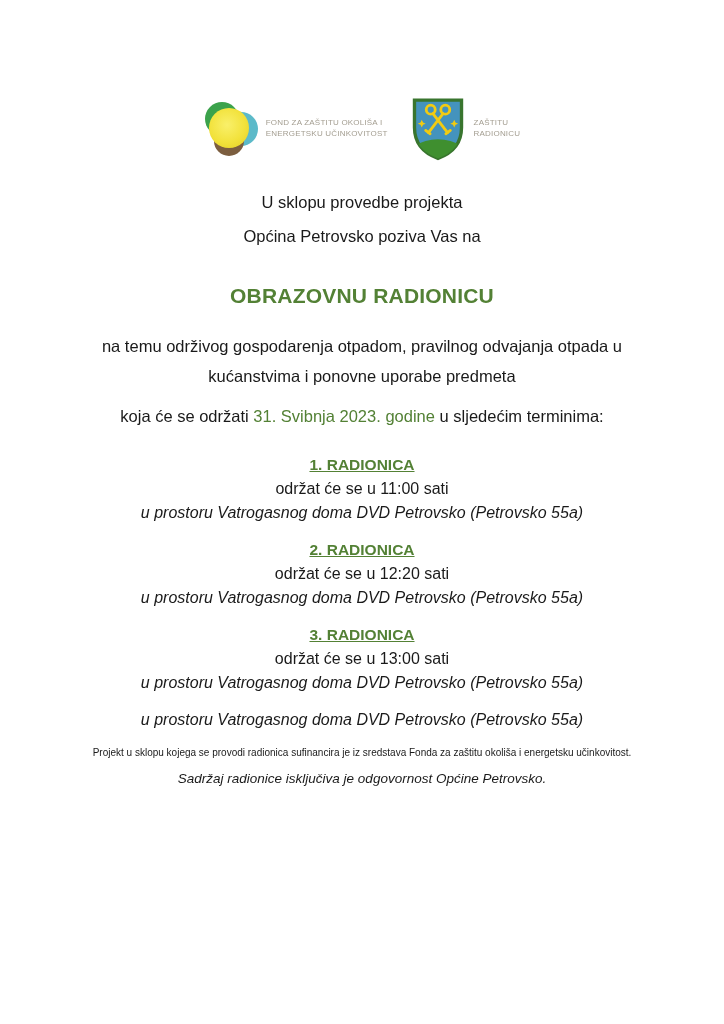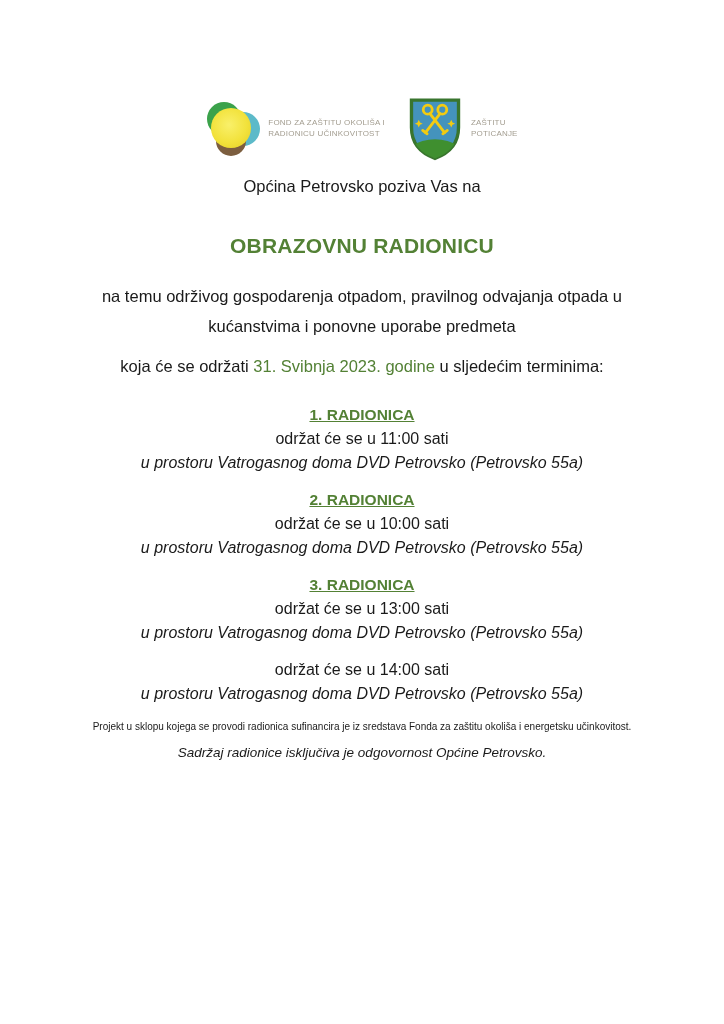--- a/index.html
+++ b/index.html
@@ -66,21 +66,21 @@
 
     <div class="logo-group">
       <div class="fond-logo">
         <div class="blob green"></div>
         <div class="blob teal"></div>
         <div class="blob brown"></div>
         <div class="blob sun"></div>
       </div>
       <div class="logo-caption">
         <div>FOND ZA ZAŠTITU OKOLIŠA I</div>
-        <div>RADIONICU UČINKOVITOST</div>
+        <div>ENERGETSKU UČINKOVITOST</div>
       </div>
     </div>
 
     <div class="logo-group">
       <svg class="coa" viewBox="0 0 100 115">
         <defs>
           <clipPath id="shieldClip">
             <path d="M8 6 H92 V55 C92 85 75 101 50 110 C25 101 8 85 8 55 Z"></path>
           </clipPath>
         </defs>
@@ -98,54 +98,54 @@
           <line x1="36" y1="66" x2="28" y2="60"></line>
         </g>
 
         <g fill="#f2cb12">
           <path d="M21 41 L23.3 46 L28 48 L23.3 50 L21 55 L18.7 50 L14 48 L18.7 46 Z"></path>
           <path d="M79 41 L81.3 46 L86 48 L81.3 50 L79 55 L76.7 50 L72 48 L76.7 46 Z"></path>
         </g>
       </svg>
       <div class="logo-caption">
         <div>ZAŠTITU</div>
-        <div>POTICANJE</div>
+        <div>RADIONICU</div>
       </div>
     </div>
 
   </div>
 
+  <div class="intro">U sklopu provedbe projekta</div>
 
 
   <div class="invite">Općina Petrovsko poziva Vas na</div>
 
   <div class="event-title">OBRAZOVNU RADIONICU</div>
 
   <div class="theme">na temu održivog gospodarenja otpadom, pravilnog odvajanja otpada u kućanstvima i ponovne uporabe predmeta</div>
 
   <div class="date-line"><span>koja će se održati </span><span class="date">31. Svibnja 2023. godine</span><span> u sljedećim terminima:</span></div>
 
   <div class="workshops">
     <div class="workshop">
       <div class="w-title">1. RADIONICA</div>
       <div class="w-time">održat će se u 11:00 sati</div>
       <div class="w-loc">u prostoru Vatrogasnog doma DVD Petrovsko (Petrovsko 55a)</div>
     </div>
     <div class="workshop">
       <div class="w-title">2. RADIONICA</div>
-      <div class="w-time">održat će se u 10:00 sati</div>
+      <div class="w-time">održat će se u 12:20 sati</div>
       <div class="w-loc">u prostoru Vatrogasnog doma DVD Petrovsko (Petrovsko 55a)</div>
     </div>
     <div class="workshop">
       <div class="w-title">3. RADIONICA</div>
       <div class="w-time">održat će se u 13:00 sati</div>
       <div class="w-loc">u prostoru Vatrogasnog doma DVD Petrovsko (Petrovsko 55a)</div>
     </div>
     <div class="workshop">
-      <div class="w-time">održat će se u 14:00 sati</div>
       <div class="w-loc">u prostoru Vatrogasnog doma DVD Petrovsko (Petrovsko 55a)</div>
     </div>
   </div>
 
   <div class="footer-note">Projekt u sklopu kojega se provodi radionica sufinancira je iz sredstava Fonda za zaštitu okoliša i energetsku učinkovitost.</div>
 
   <div class="disclaimer">Sadržaj radionice isključiva je odgovornost Općine Petrovsko.</div>
 
 </div>
 

